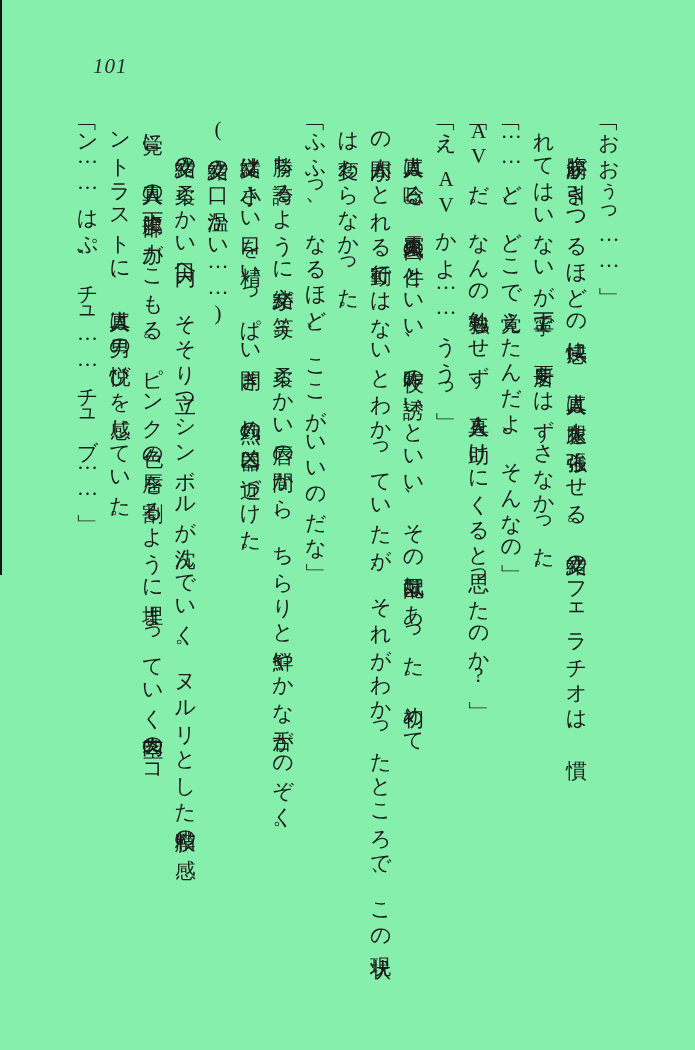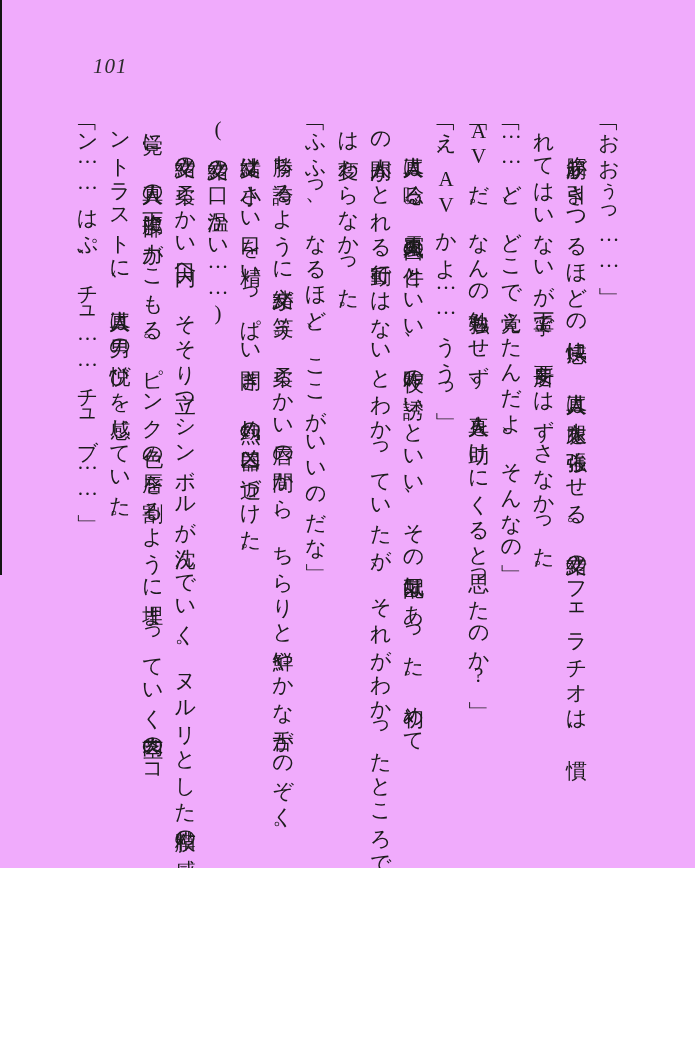--- a/index.html
+++ b/index.html
@@ -3,22 +3,22 @@
 <meta charset="utf-8">
 <style>
   html, body {
     margin: 0;
     padding: 0;
     background: #ffffff;
   }
   .page {
     position: relative;
     width: 695px;
-    height: 868px;
-    background: #f0abfc;
+    height: 1050px;
+    background: #86efac;
     overflow: hidden;
     font-family: "Liberation Serif", "DejaVu Serif", serif;
   }
   .edge-line {
     position: absolute;
     left: 0;
     top: 0;
     width: 2px;
     height: 575px;
     background: #141414;

